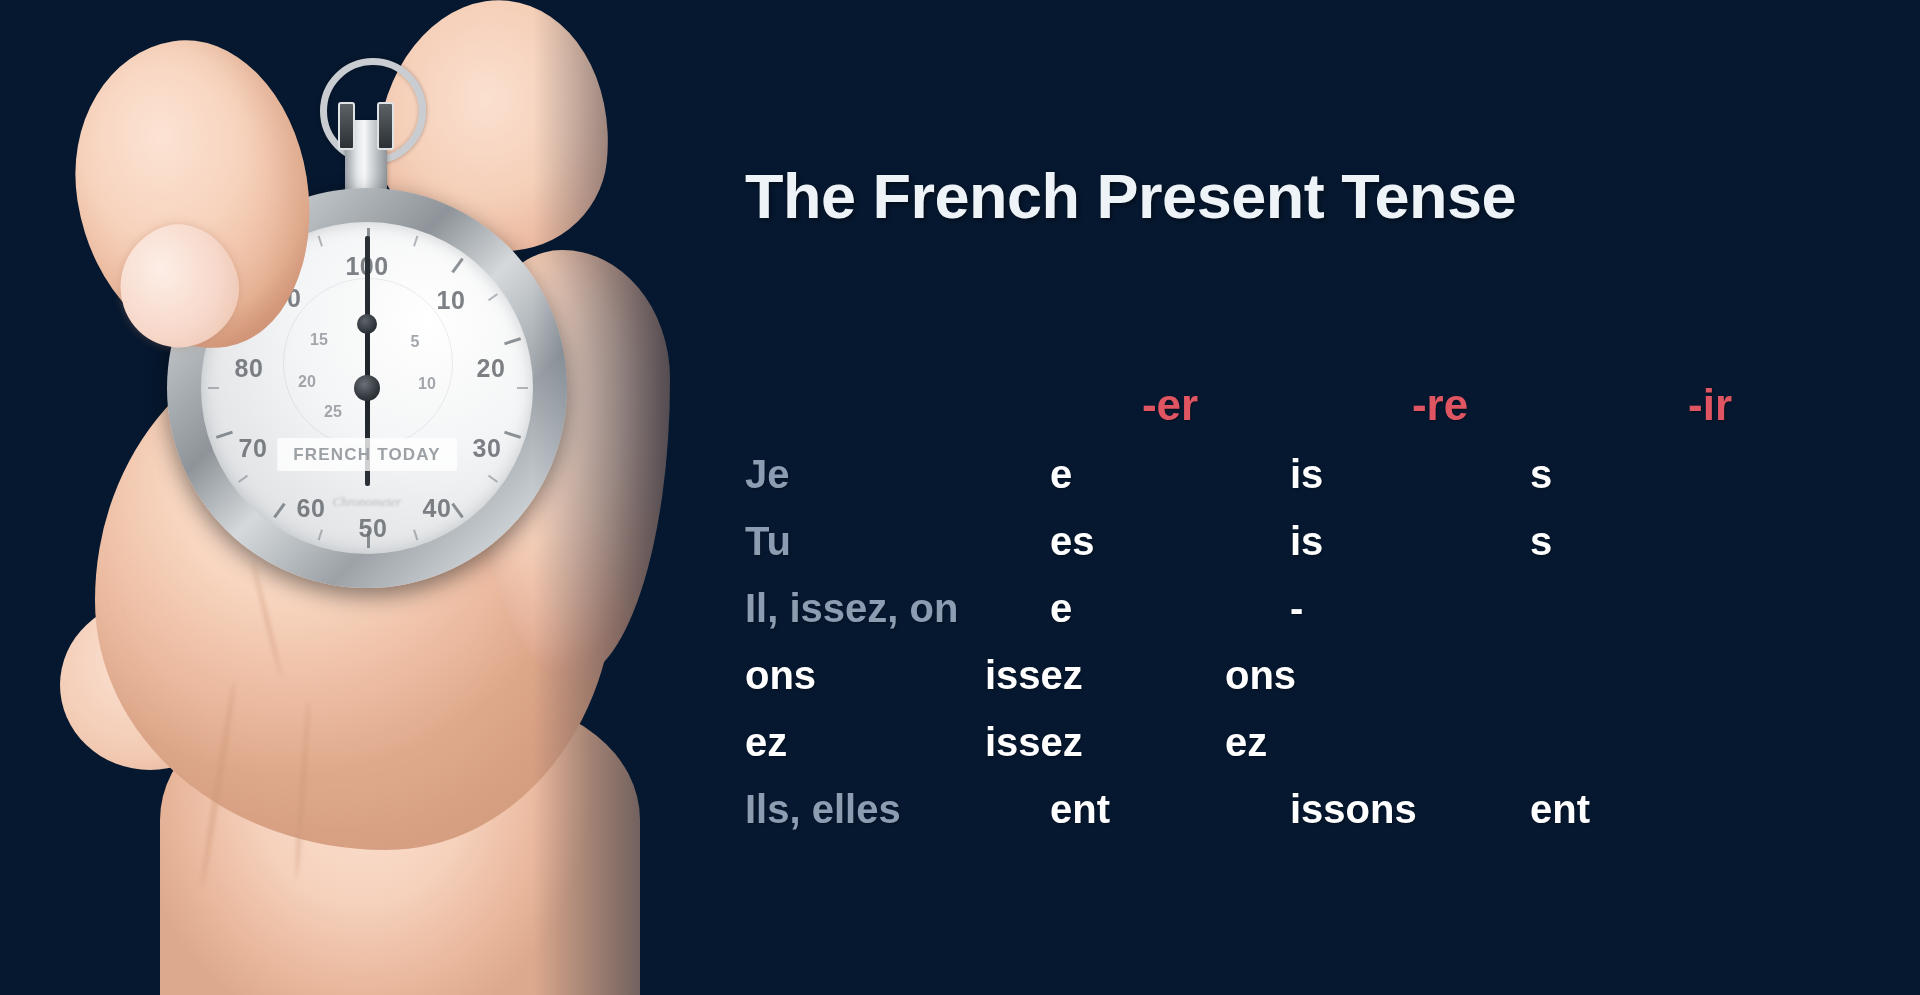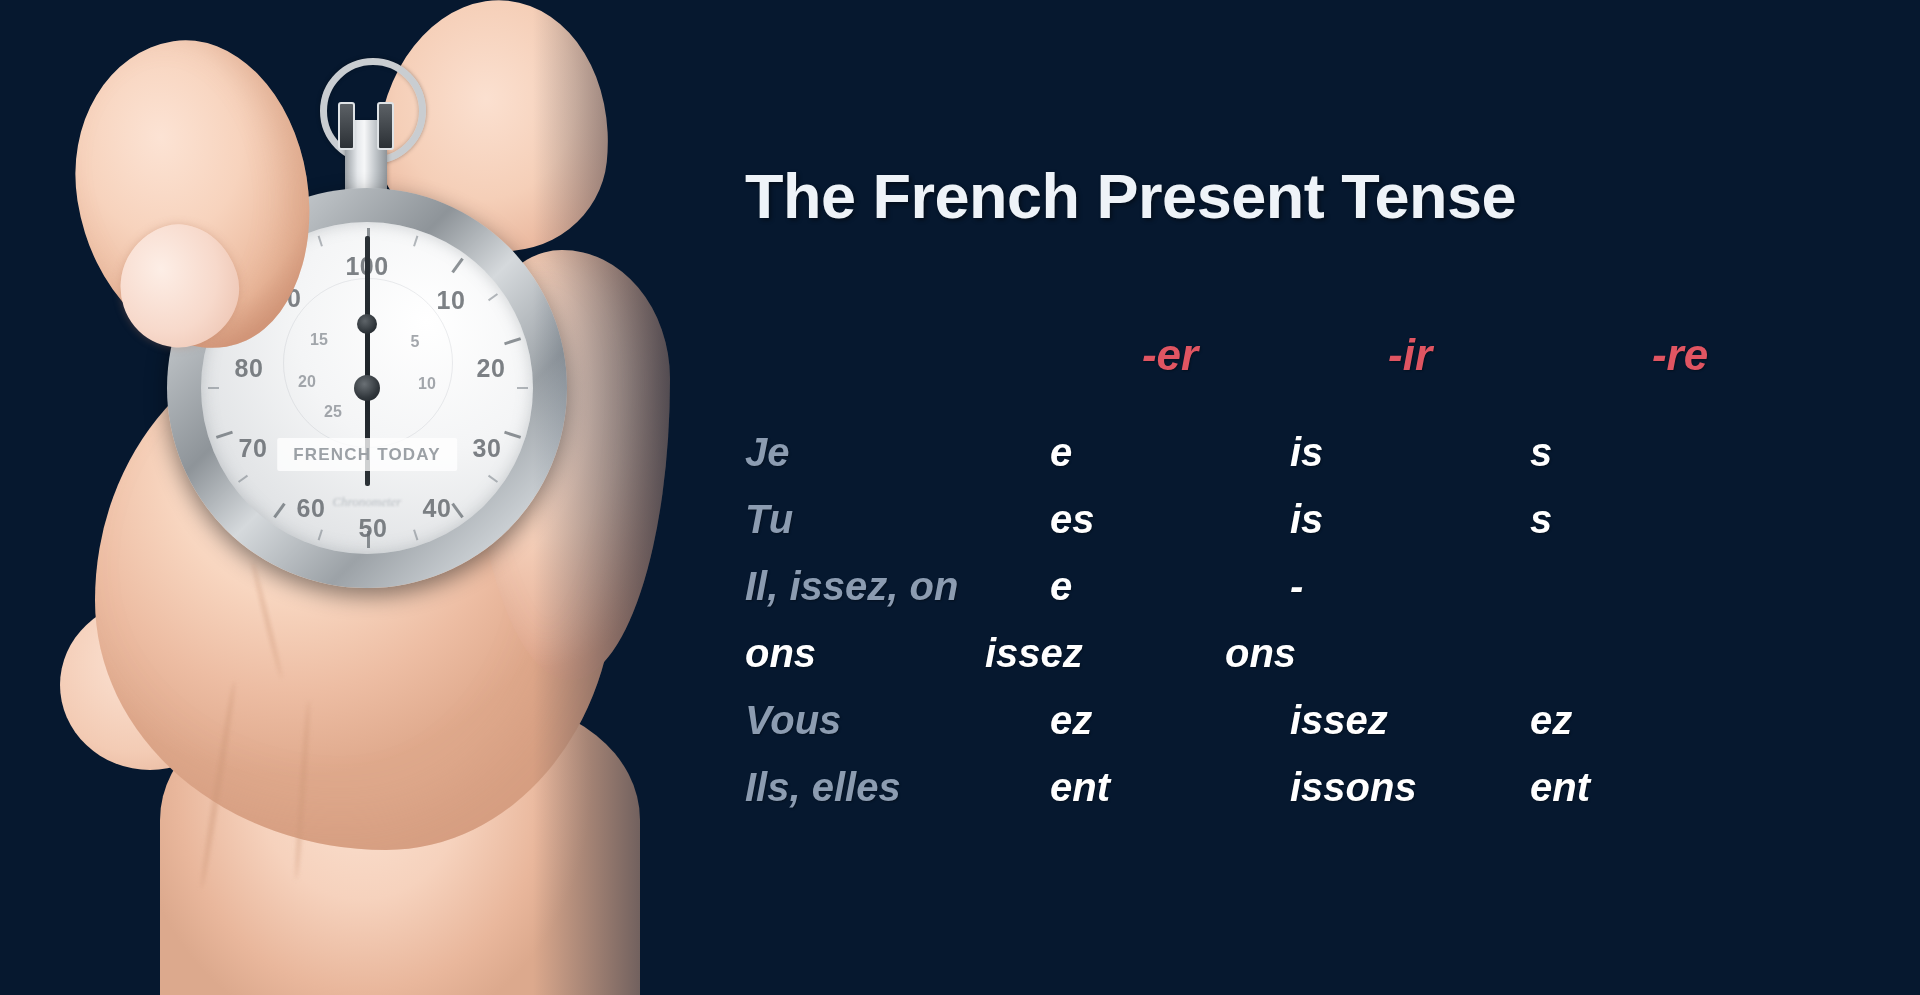--- a/index.html
+++ b/index.html
@@ -326,23 +326,22 @@
   }
 
   .table {
     position: absolute;
     left: 745px;
     top: 330px;
     width: 1010px;
   }
   .trow {
     display: flex;
-    align-items: flex-start;
+    align-items: flex-end;
     height: 67px;
-    font-style: italic;
   }
   .trow.header { height: 100px; }
   .cell-pronoun {
     width: 305px;
     flex: 0 0 305px;
     color: #8c9cb1;
     font-size: 40px;
     font-weight: 700;
     white-space: nowrap;
     text-shadow: 1px 1px 2px rgba(0,0,0,.35);
@@ -453,22 +452,22 @@
     <div class="photo-fade"></div>
   </div>
 
   <div class="title">The French Present Tense</div>
 
   <div class="table">
 
     <div class="trow header">
       <div class="hdr-blank"></div>
       <div class="hdr">-er</div>
+      <div class="hdr wide">-re</div>
       <div class="hdr">-ir</div>
-      <div class="hdr wide">-re</div>
     </div>
 
     <div class="trow">
       <div class="cell-pronoun">Je</div>
       <div class="cell-end">e</div>
       <div class="cell-end">is</div>
       <div class="cell-end wide">s</div>
     </div>
 
     <div class="trow">
@@ -484,21 +483,20 @@
       <div class="cell-end wide">-</div>
     </div>
 
     <div class="trow">
       <div class="cell-end">ons</div>
       <div class="cell-end">issez</div>
       <div class="cell-end wide">ons</div>
     </div>
 
     <div class="trow">
-      <div class="cell-pronoun">Vous</div>
       <div class="cell-end">ez</div>
       <div class="cell-end">issez</div>
       <div class="cell-end wide">ez</div>
     </div>
 
     <div class="trow">
       <div class="cell-pronoun">Ils, elles</div>
       <div class="cell-end">ent</div>
       <div class="cell-end">issons</div>
       <div class="cell-end wide">ent</div>

